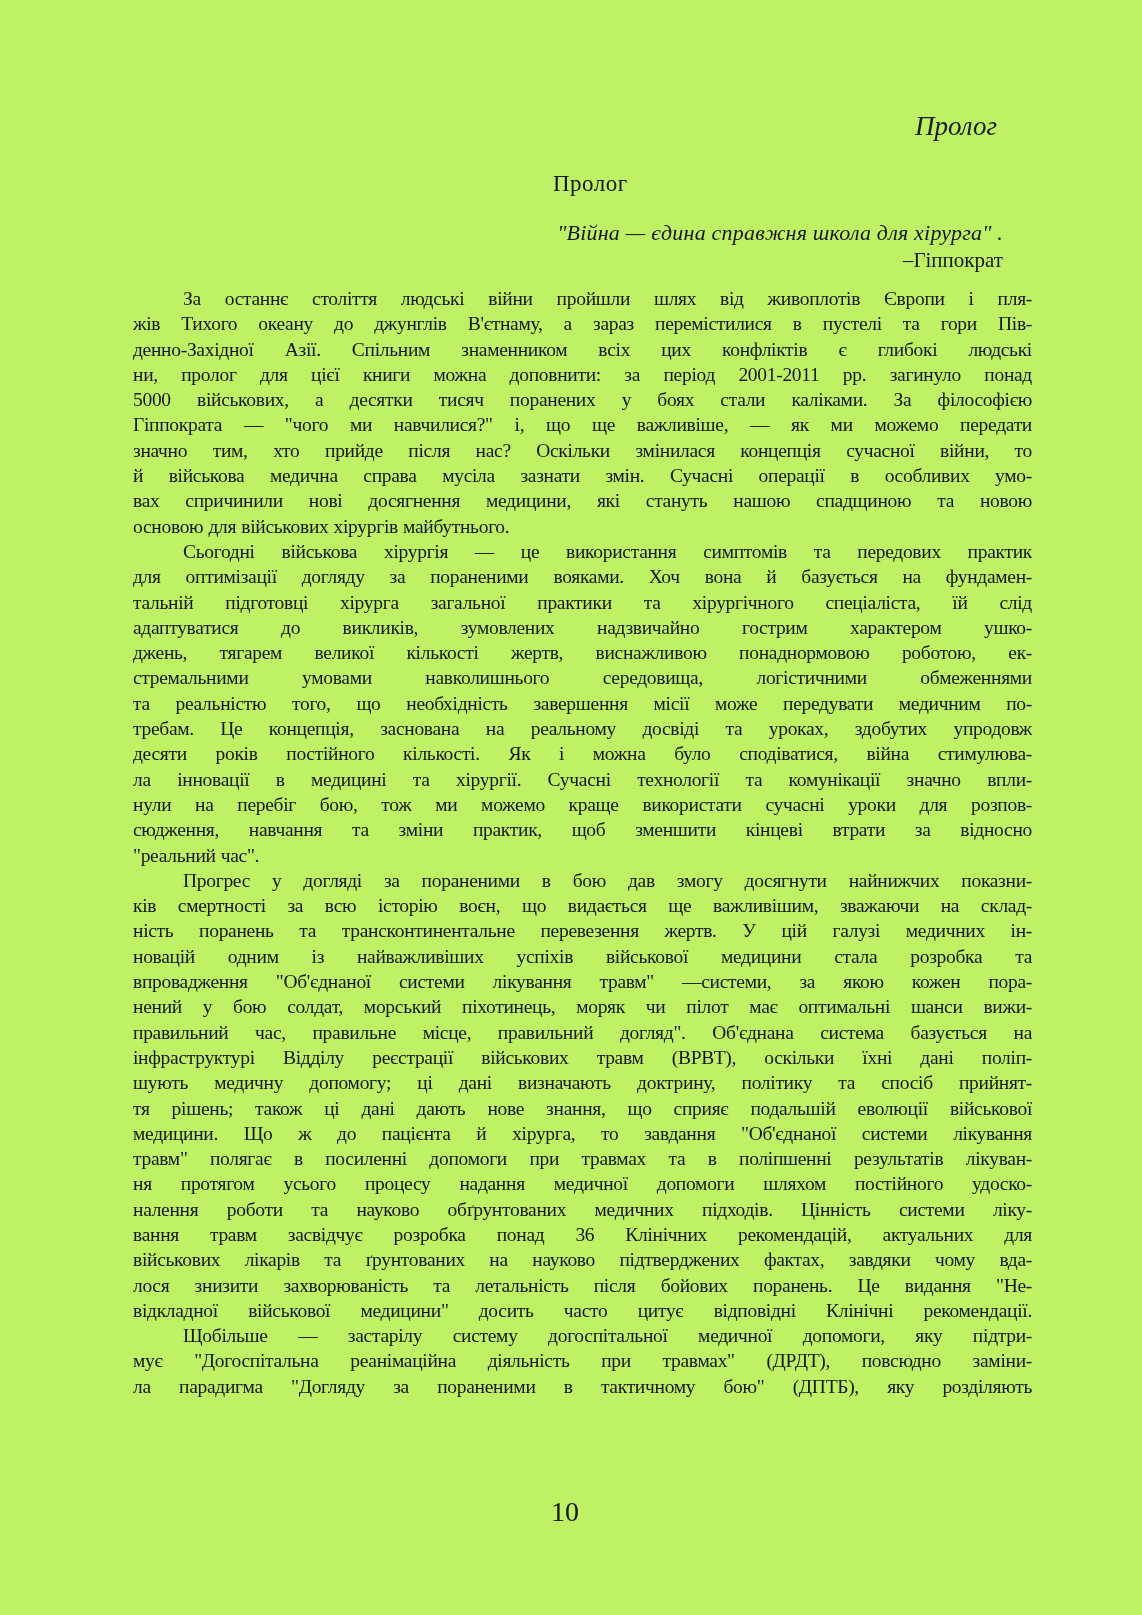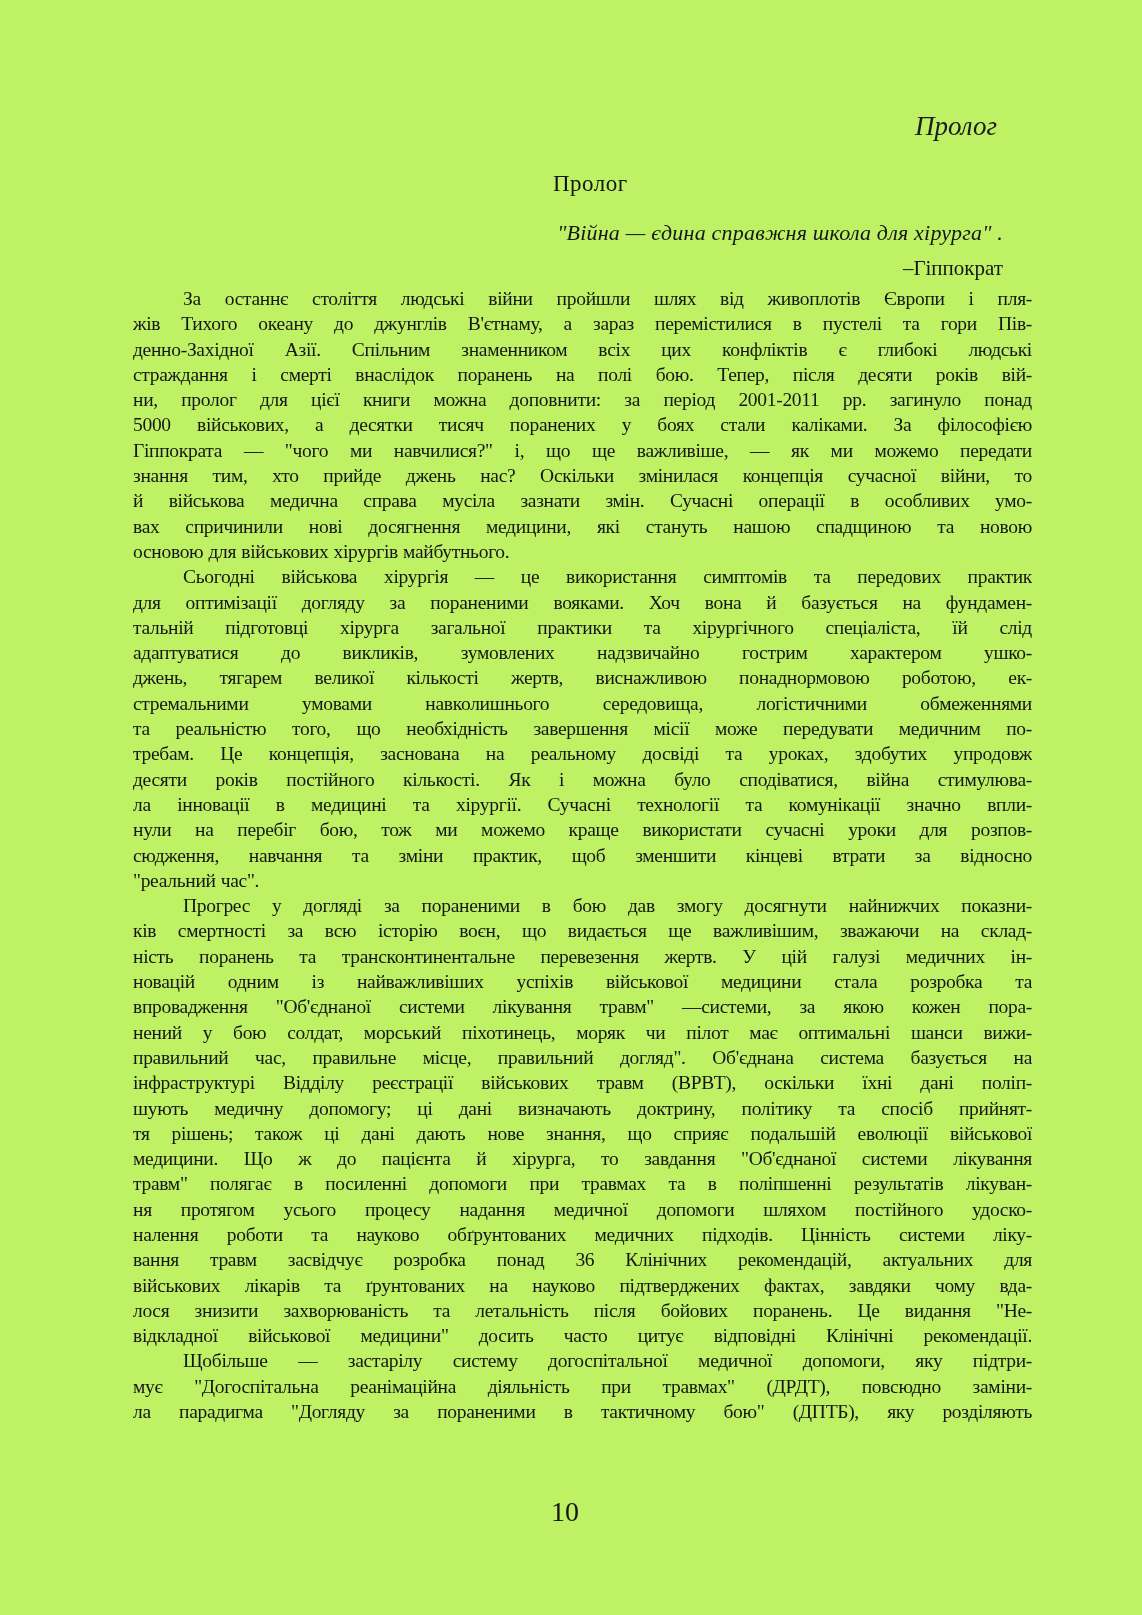--- a/index.html
+++ b/index.html
@@ -44,21 +44,21 @@
   }
   .epigraph-quote {
     font-style: italic;
     font-size: 22px;
     line-height: 28px;
     letter-spacing: 0.2px;
   }
   .epigraph-attrib {
     font-size: 21px;
     line-height: 26px;
-    margin-top: 8px;
+    margin-top: 0;
   }
   .body-text {
     position: absolute;
     top: 286px;
     left: 133px;
     width: 899px;
     font-size: 19.5px;
     letter-spacing: -0.3px;
     word-spacing: 0.5px;
   }
@@ -98,25 +98,24 @@
 
   <div class="epigraph">
     <div class="epigraph-quote">"Війна — єдина справжня школа для хірурга" .</div>
     <div class="epigraph-attrib">–Гіппократ</div>
   </div>
 
   <div class="body-text" id="body-text">
       <div class="line indent">За останнє століття людські війни пройшли шлях від живоплотів Європи і пля-</div>
       <div class="line">жів Тихого океану до джунглів В'єтнаму, а зараз перемістилися в пустелі та гори Пів-</div>
       <div class="line">денно-Західної Азії. Спільним знаменником всіх цих конфліктів є глибокі людські</div>
-      <div class="line">страждання і смерті внаслідок поранень на полі бою. Тепер, після десяти років вій-</div>
       <div class="line">ни, пролог для цієї книги можна доповнити: за період 2001-2011 рр. загинуло понад</div>
       <div class="line">5000 військових, а десятки тисяч поранених у боях стали каліками. За філософією</div>
       <div class="line">Гіппократа — "чого ми навчилися?" і, що ще важливіше, — як ми можемо передати</div>
-      <div class="line">знання тим, хто прийде джень нас? Оскільки змінилася концепція сучасної війни, то</div>
+      <div class="line">значно тим, хто прийде після нас? Оскільки змінилася концепція сучасної війни, то</div>
       <div class="line">й військова медична справа мусіла зазнати змін. Сучасні операції в особливих умо-</div>
       <div class="line">вах спричинили нові досягнення медицини, які стануть нашою спадщиною та новою</div>
       <div class="line endline">основою для військових хірургів майбутнього.</div>
       <div class="line indent">Сьогодні військова хірургія — це використання симптомів та передових практик</div>
       <div class="line">для оптимізації догляду за пораненими вояками. Хоч вона й базується на фундамен-</div>
       <div class="line">тальній підготовці хірурга загальної практики та хірургічного спеціаліста, їй слід</div>
       <div class="line">адаптуватися до викликів, зумовлених надзвичайно гострим характером ушко-</div>
       <div class="line">джень, тягарем великої кількості жертв, виснажливою понаднормовою роботою, ек-</div>
       <div class="line">стремальними умовами навколишнього середовища, логістичними обмеженнями</div>
       <div class="line">та реальністю того, що необхідність завершення місії може передувати медичним по-</div>

